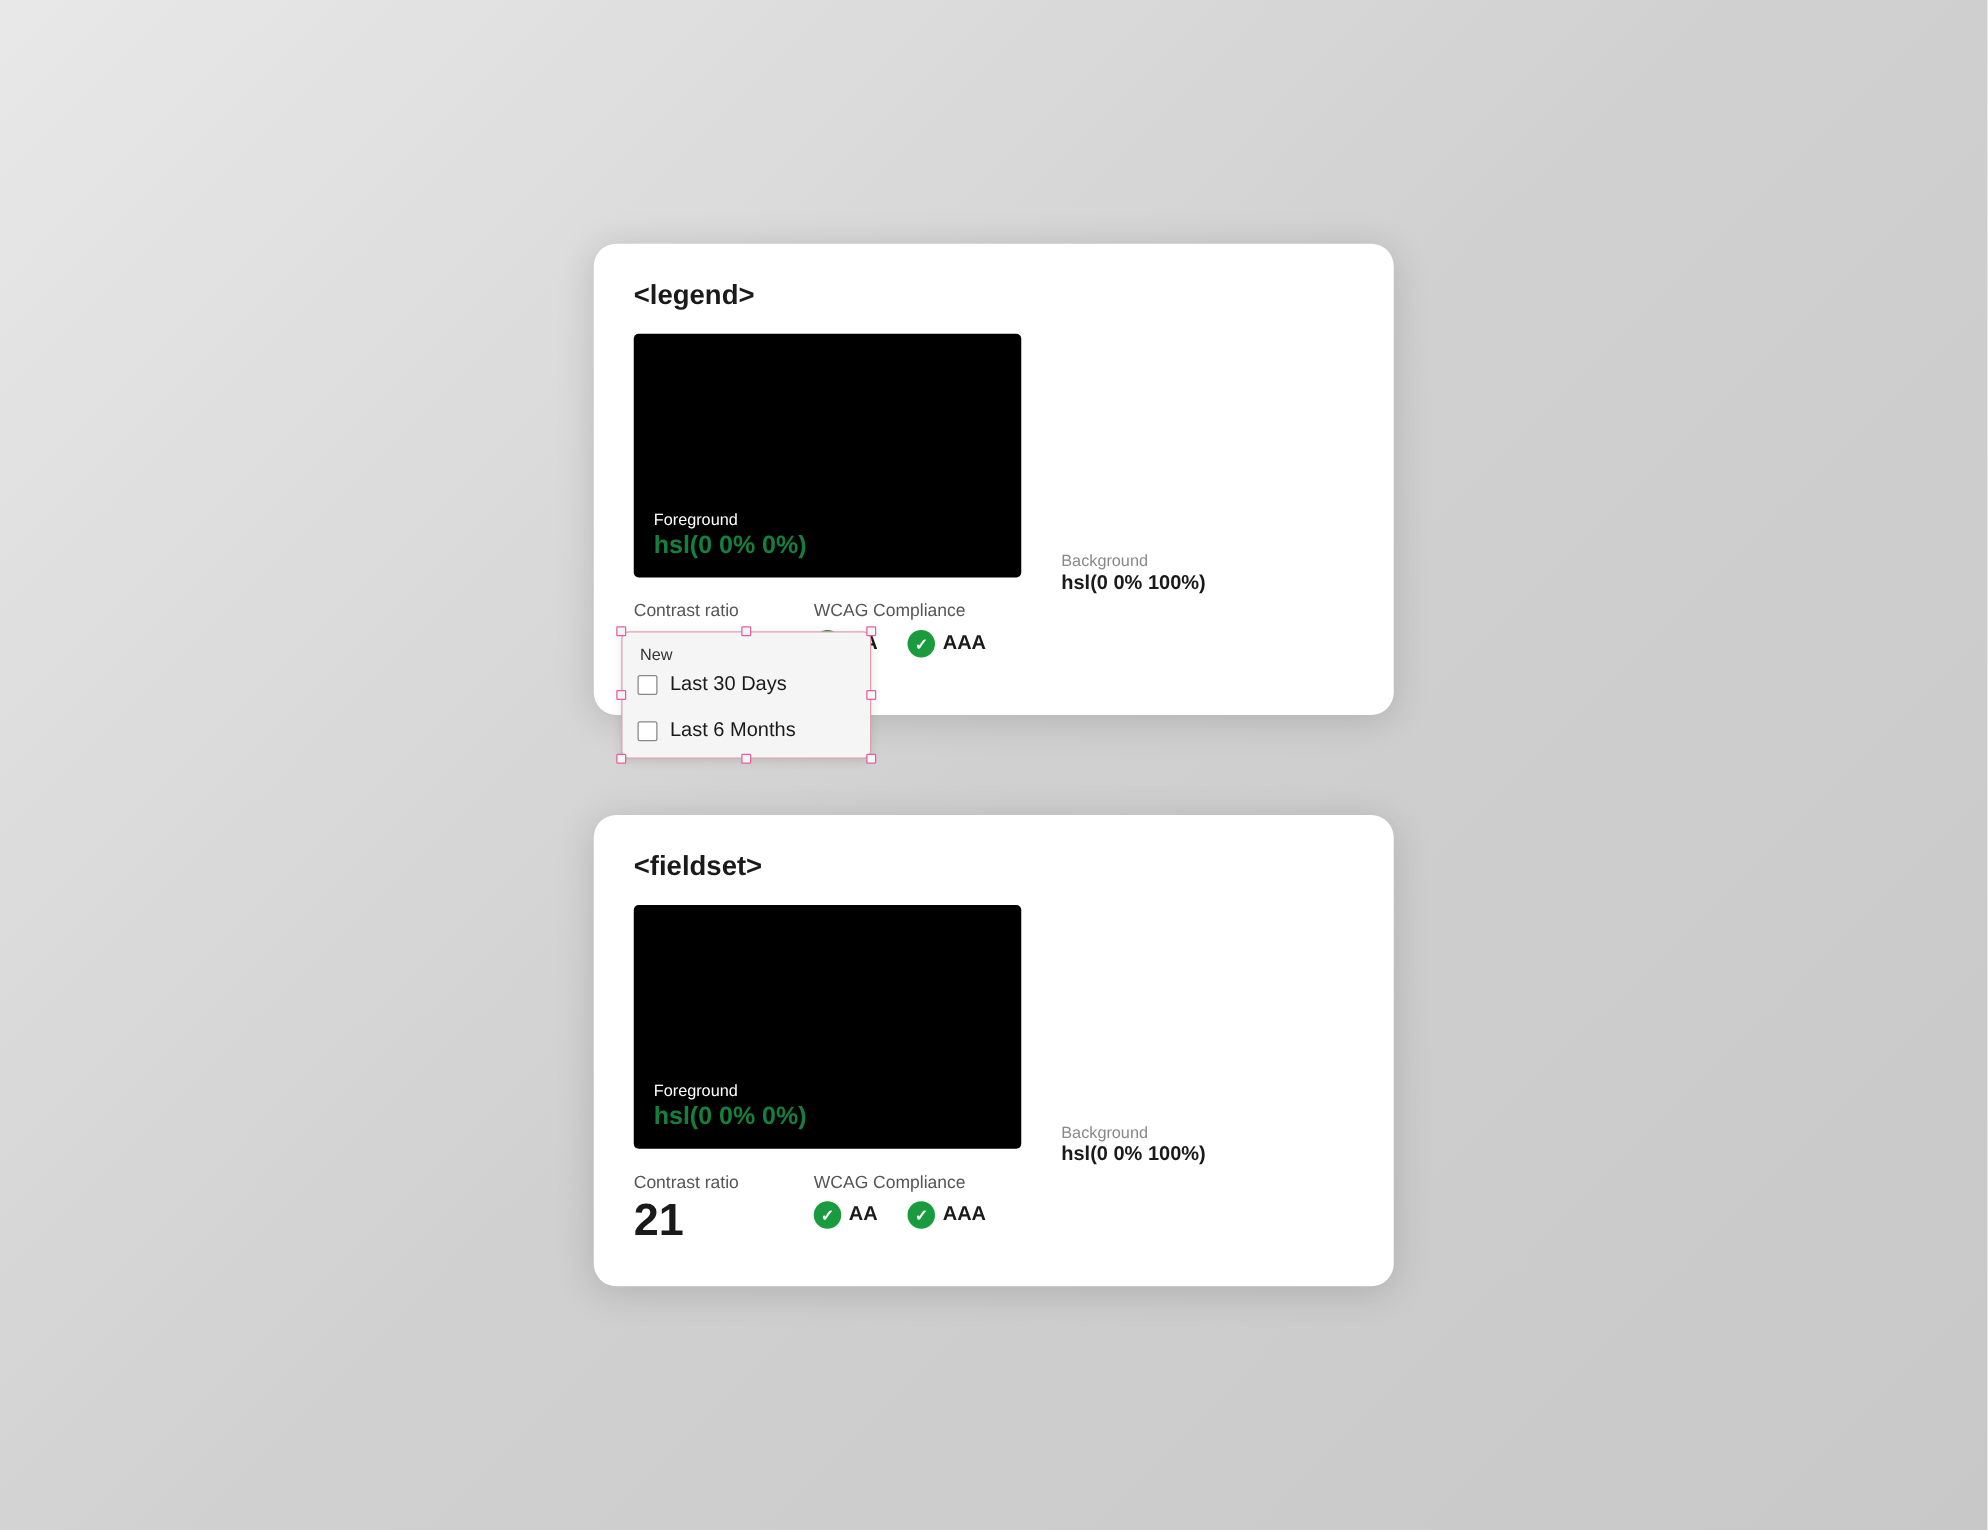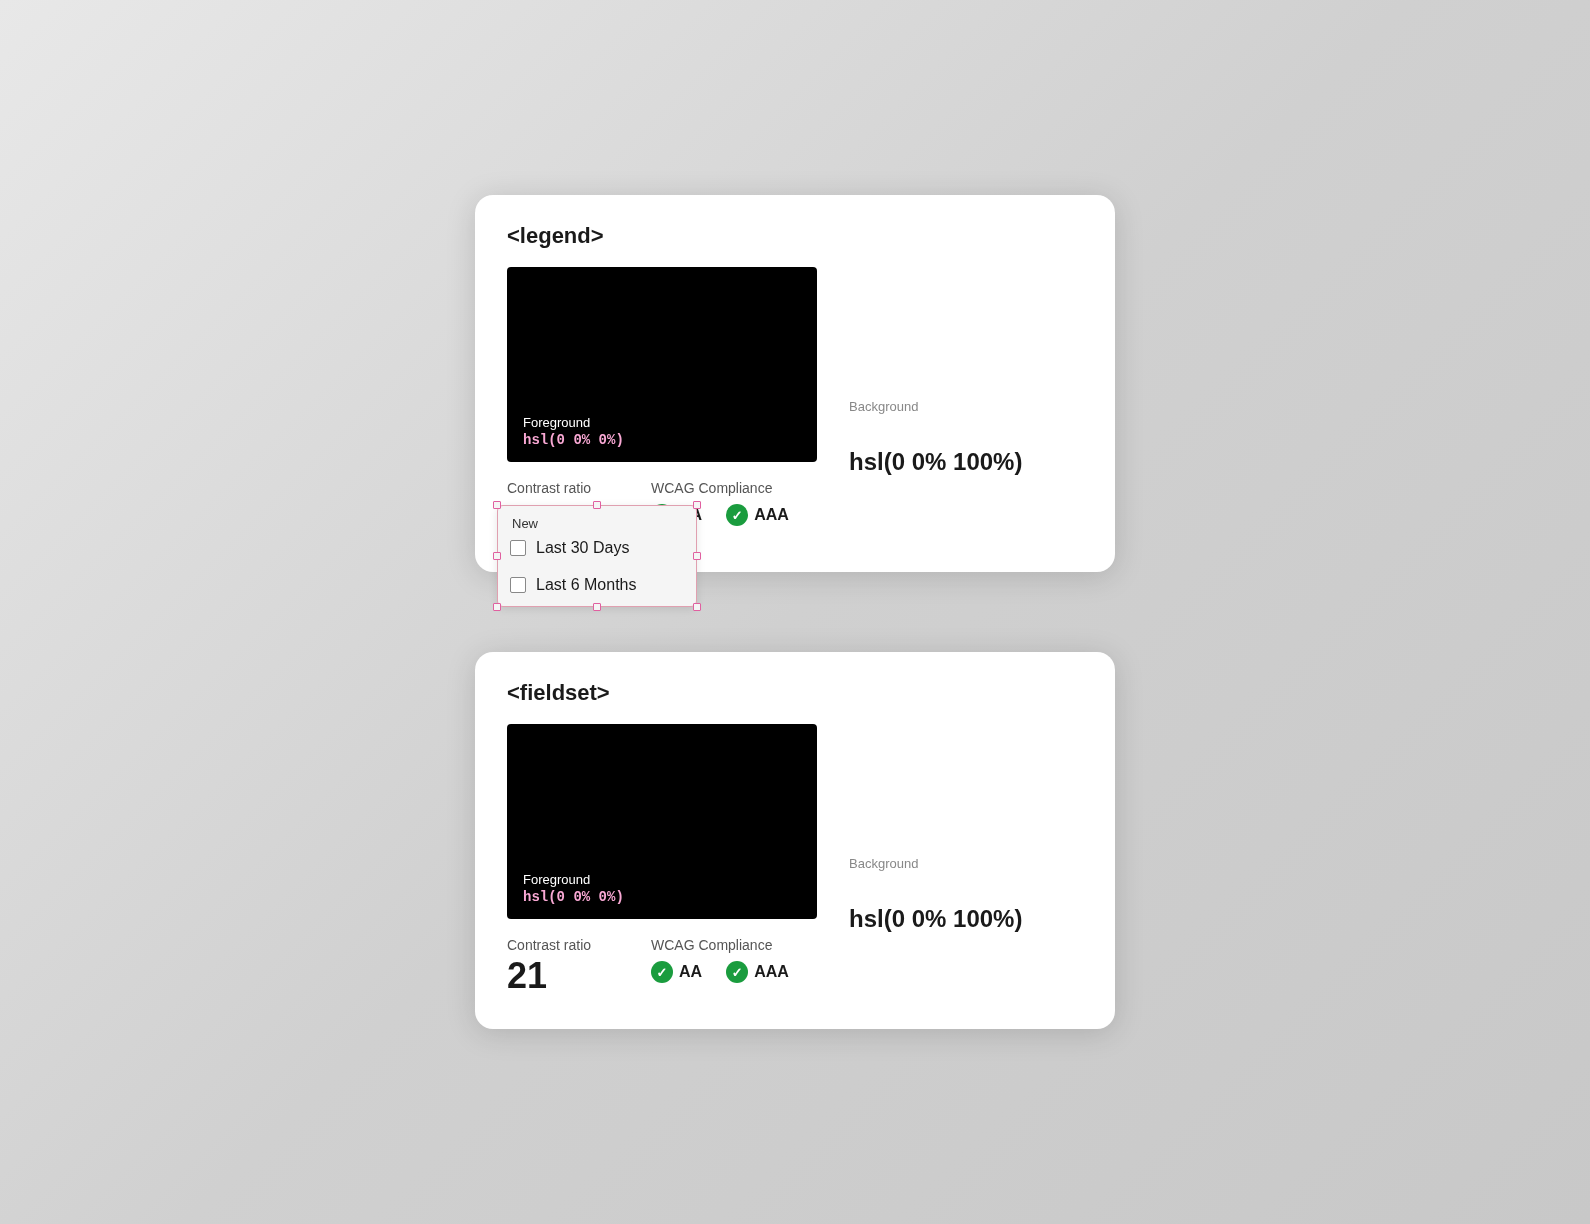--- a/index.html
+++ b/index.html
@@ -52,37 +52,35 @@
       left: 16px;
     }
 
     .preview-label-small {
       font-size: 13px;
       color: #ffffff;
       margin-bottom: 2px;
     }
 
     .preview-label-large {
-      font-size: 14px;
+      font-size: 20px;
       font-weight: 600;
-      color: #f9a8d4;
-      font-family: Liberation Mono, monospace;
+      color: #15803d;
     }
 
     .preview-bg-label-small {
       font-size: 13px;
       color: #888;
       margin-bottom: 2px;
     }
 
     .preview-bg-label-large {
-      font-size: 24px;
+      font-size: 16px;
       font-weight: 600;
       color: #1a1a1a;
-      margin-top: 32px;
     }
 
     .card-bottom {
       display: flex;
       align-items: flex-start;
       gap: 60px;
     }
 
     .contrast-section {}
 

